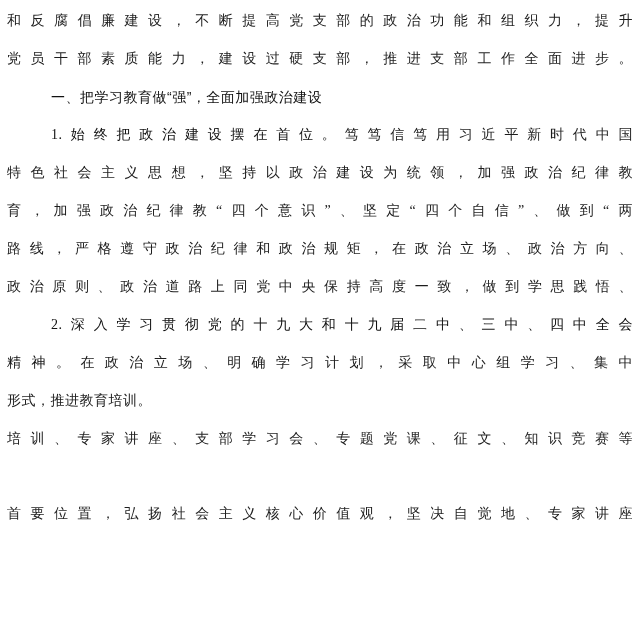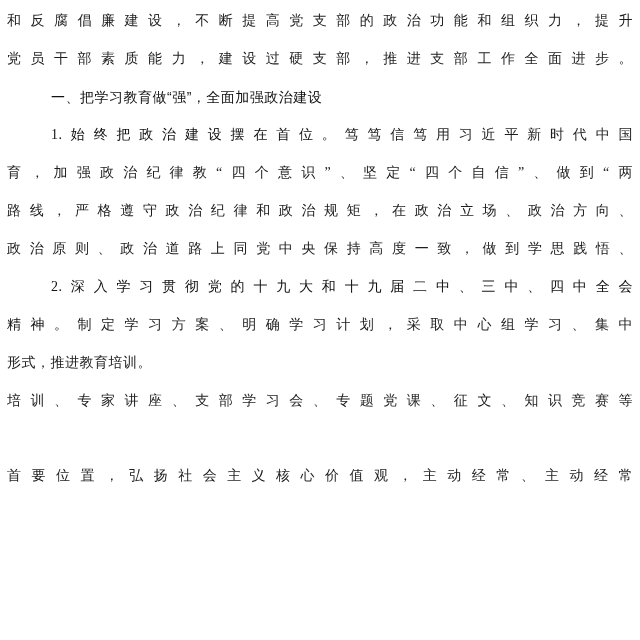--- a/index.html
+++ b/index.html
@@ -48,22 +48,23 @@
   }
 </style>
 </head>
 <body>
 
 <div class="page">
     <div class="line justify"><span class="run">和反腐倡廉建设，不断提高党支部的政治功能和组织力，提升</span></div>
     <div class="line justify"><span class="run">党员干部素质能力，建设过硬支部，推进支部工作全面进步。</span></div>
     <div class="line heading indent left"><span class="run-bold">一、把学习教育做“强”，全面加强政治建设</span></div>
     <div class="line indent justify"><span class="run-bold">1.始终把政治建设摆在首位。</span><span class="run">笃笃信笃用习近平新时代中国</span></div>
+    <div class="line justify"><span class="run">特色社会主义思想，坚持以政治建设为统领，加强政治纪律教</span></div>
     <div class="line justify"><span class="run">育，加强政治纪律教“四个意识”、坚定“四个自信”、做到“两</span></div>
     <div class="line justify"><span class="run">路线，严格遵守政治纪律和政治规矩，在政治立场、政治方向、</span></div>
     <div class="line justify"><span class="run">政治原则、政治道路上同党中央保持高度一致，做到学思践悟、</span></div>
     <div class="line indent justify"><span class="run-bold">2.深入学习贯彻党的十九大和十九届二中、三中、四中全会</span></div>
-    <div class="line justify"><span class="run-bold">精神。</span><span class="run">制定学习方案、明确学习计划，采取中心组学习、集中</span></div>
+    <div class="line justify"><span class="run-bold">精神。</span><span class="run">在政治立场、明确学习计划，采取中心组学习、集中</span></div>
     <div class="line left"><span class="run">形式，推进教育培训。</span></div>
     <div class="line justify"><span class="run">培训、专家讲座、支部学习会、专题党课、征文、知识竞赛等</span></div>
     <div class="gap"></div>
-    <div class="line justify"><span class="run">首要位置，弘扬社会主义核心价值观，主动经常、主动经常</span></div>
+    <div class="line justify"><span class="run">首要位置，弘扬社会主义核心价值观，坚决自觉地、专家讲座</span></div>
   </div>
 
 </body></html>

